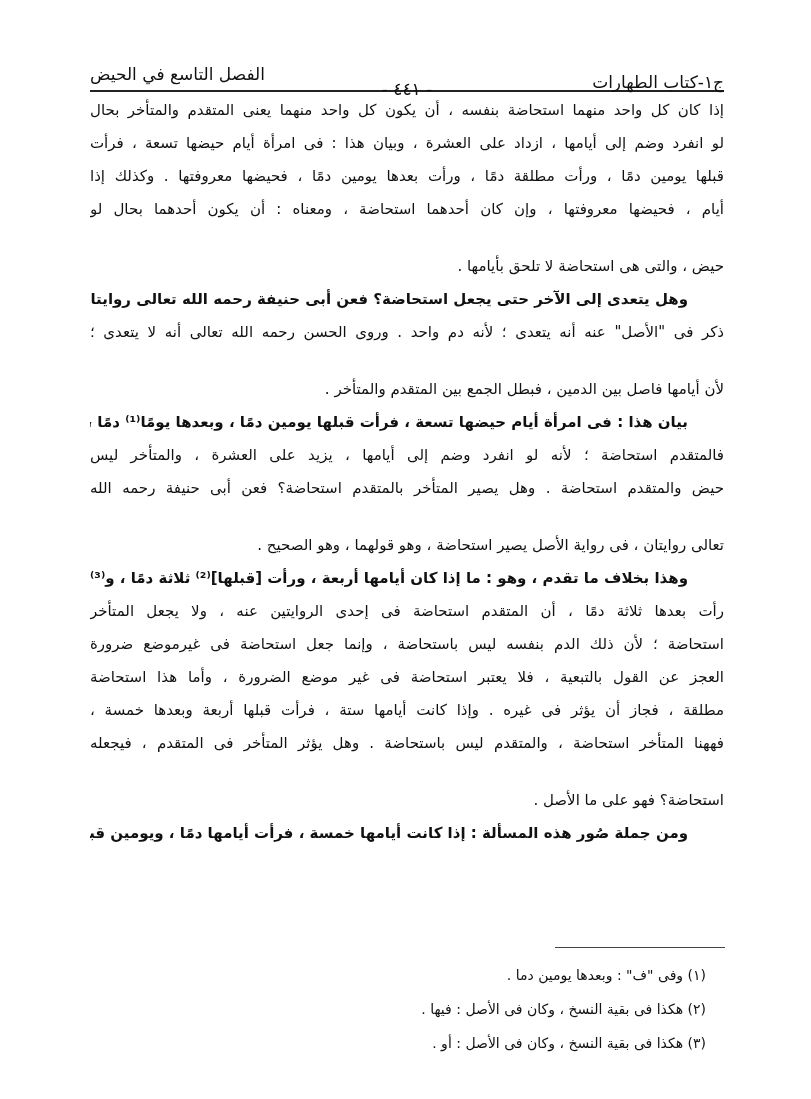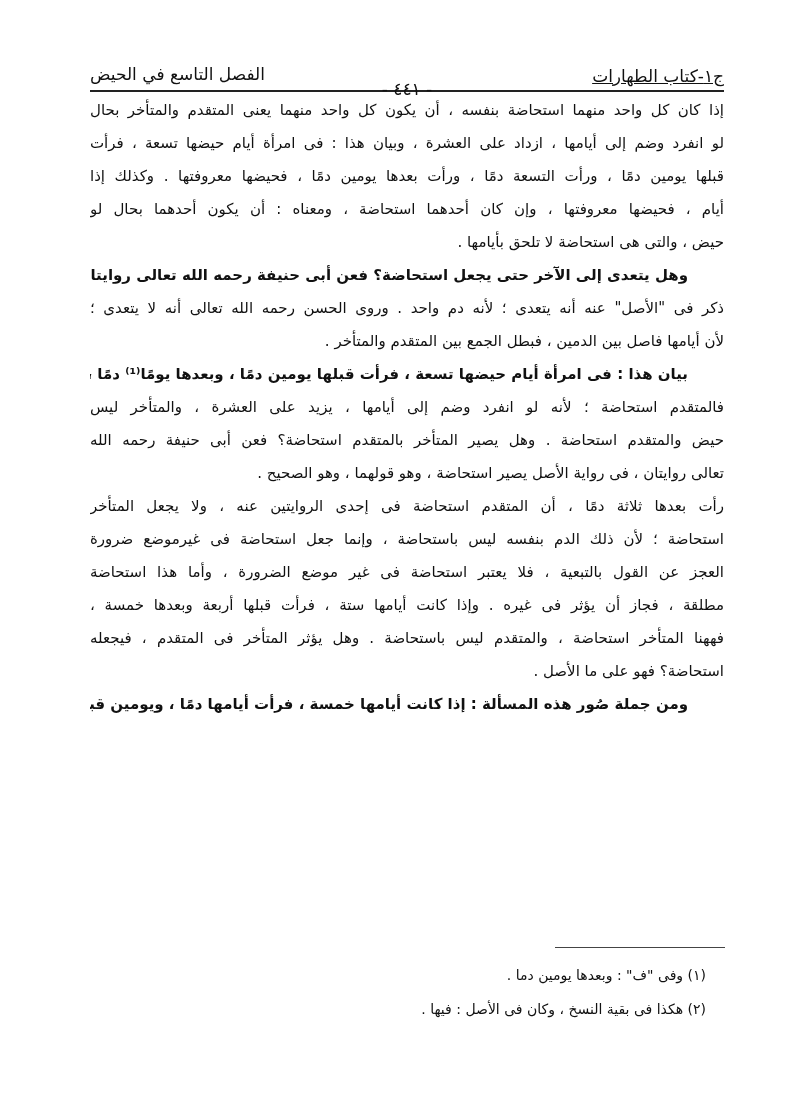--- a/index.html
+++ b/index.html
@@ -25,42 +25,42 @@
       position: absolute;
       left: 90px;
       width: 634px;
       top: 60px;
       height: 30px;
       direction: rtl;
       border-bottom: 2px solid #222;
       font-size: 17px;
       line-height: 28px;
     }
-    .header .right { position: absolute; right: 0; top: 2px; text-decoration: underline; }
+    .header .right { position: absolute; right: 0; top: 8px; }
     .header .center { position: absolute; left: 50%; transform: translateX(-50%); top: 0; direction: ltr; margin-top: 15px; }
     .header .left { position: absolute; left: 0; top: 0; }
     .body-text {
       position: absolute;
       left: 90px;
       width: 634px;
       top: 94px;
       direction: rtl;
       font-size: 15px;
       line-height: 33px;
     }
     .line {
       display: block;
       height: 33px;
       white-space: nowrap;
       overflow: hidden;
       text-align: justify;
       text-align-last: justify;
     }
     .line.indent { padding-right: 36px; font-weight: bold; }
-    .line.short { text-align-last: right; }
+    .line.short { text-align-last: right; margin-top: 24px; }
     .footnote-rule {
       position: absolute;
       left: 555px;
       width: 170px;
       top: 947px;
       border-top: 1px solid #444;
     }
     .footnotes {
       position: absolute;
       right: 105px;
@@ -77,38 +77,40 @@
 <div class="page">
   <div class="header">
     <span class="right">ج١-كتاب الطهارات</span>
     <span class="center">- ٤٤١ -</span>
     <span class="left">الفصل التاسع في الحيض</span>
   </div>
 
   <div class="body-text">
     <span class="line">إذا كان كل واحد منهما استحاضة بنفسه ، أن يكون كل واحد منهما يعنى المتقدم والمتأخر بحال</span>
     <span class="line">لو انفرد وضم إلى أيامها ، ازداد على العشرة ، وبيان هذا : فى امرأة أيام حيضها تسعة ، فرأت</span>
-    <span class="line">قبلها يومين دمًا ، ورأت التسعة دمًا ، ورأت بعدها يومين دمًا ، فحيضها معروفتها . وكذلك إذا</span>
+    <span class="line">قبلها يومين دمًا ، ورأت مطلقة دمًا ، ورأت بعدها يومين دمًا ، فحيضها معروفتها . وكذلك إذا</span>
     <span class="line">أيام ، فحيضها معروفتها ، وإن كان أحدهما استحاضة ، ومعناه : أن يكون أحدهما بحال لو</span>
     <span class="line short">حيض ، والتى هى استحاضة لا تلحق بأيامها .</span>
     <span class="line indent">وهل يتعدى إلى الآخر حتى يجعل استحاضة؟ فعن أبى حنيفة رحمه الله تعالى روايتان :</span>
     <span class="line">ذكر فى "الأصل" عنه أنه يتعدى ؛ لأنه دم واحد . وروى الحسن رحمه الله تعالى أنه لا يتعدى ؛</span>
     <span class="line short">لأن أيامها فاصل بين الدمين ، فبطل الجمع بين المتقدم والمتأخر .</span>
     <span class="line indent">بيان هذا : فى امرأة أيام حيضها تسعة ، فرأت قبلها يومين دمًا ، وبعدها يومًا⁽¹⁾ دمًا ،</span>
     <span class="line">فالمتقدم استحاضة ؛ لأنه لو انفرد وضم إلى أيامها ، يزيد على العشرة ، والمتأخر ليس</span>
     <span class="line">حيض والمتقدم استحاضة . وهل يصير المتأخر بالمتقدم استحاضة؟ فعن أبى حنيفة رحمه الله</span>
     <span class="line short">تعالى روايتان ، فى رواية الأصل يصير استحاضة ، وهو قولهما ، وهو الصحيح .</span>
+    <span class="line indent">وهذا بخلاف ما تقدم ، وهو : ما إذا كان أيامها أربعة ، ورأت [قبلها]⁽²⁾ ثلاثة دمًا ، و⁽³⁾</span>
     <span class="line">رأت بعدها ثلاثة دمًا ، أن المتقدم استحاضة فى إحدى الروايتين عنه ، ولا يجعل المتأخر</span>
     <span class="line">استحاضة ؛ لأن ذلك الدم بنفسه ليس باستحاضة ، وإنما جعل استحاضة فى غيرموضع ضرورة</span>
     <span class="line">العجز عن القول بالتبعية ، فلا يعتبر استحاضة فى غير موضع الضرورة ، وأما هذا استحاضة</span>
     <span class="line">مطلقة ، فجاز أن يؤثر فى غيره . وإذا كانت أيامها ستة ، فرأت قبلها أربعة وبعدها خمسة ،</span>
     <span class="line">فههنا المتأخر استحاضة ، والمتقدم ليس باستحاضة . وهل يؤثر المتأخر فى المتقدم ، فيجعله</span>
     <span class="line short">استحاضة؟ فهو على ما الأصل .</span>
     <span class="line indent">ومن جملة صُور هذه المسألة : إذا كانت أيامها خمسة ، فرأت أيامها دمًا ، ويومين قبلها</span>
   </div>
 
   <div class="footnote-rule"></div>
 
   <div class="footnotes">
     <span class="footnote">(١) وفى "ف" : وبعدها يومين دما .</span>
     <span class="footnote">(٢) هكذا فى بقية النسخ ، وكان فى الأصل : فيها .</span>
+    <span class="footnote">(٣) هكذا فى بقية النسخ ، وكان فى الأصل : أو .</span>
   </div>
 </div>
 
 </body></html>

